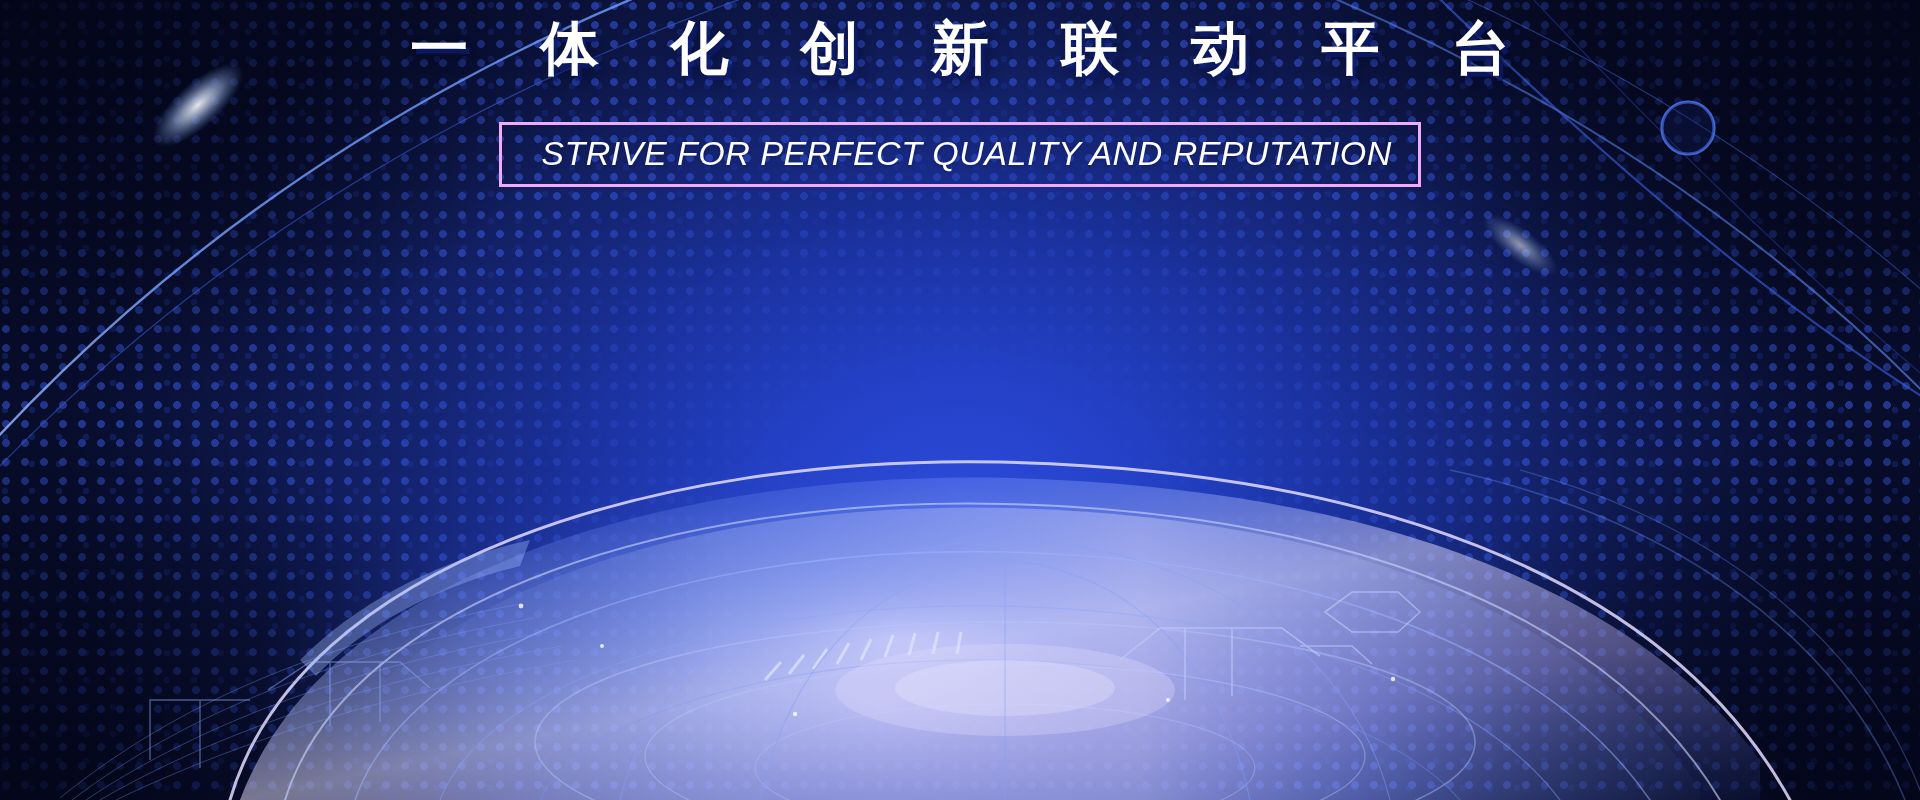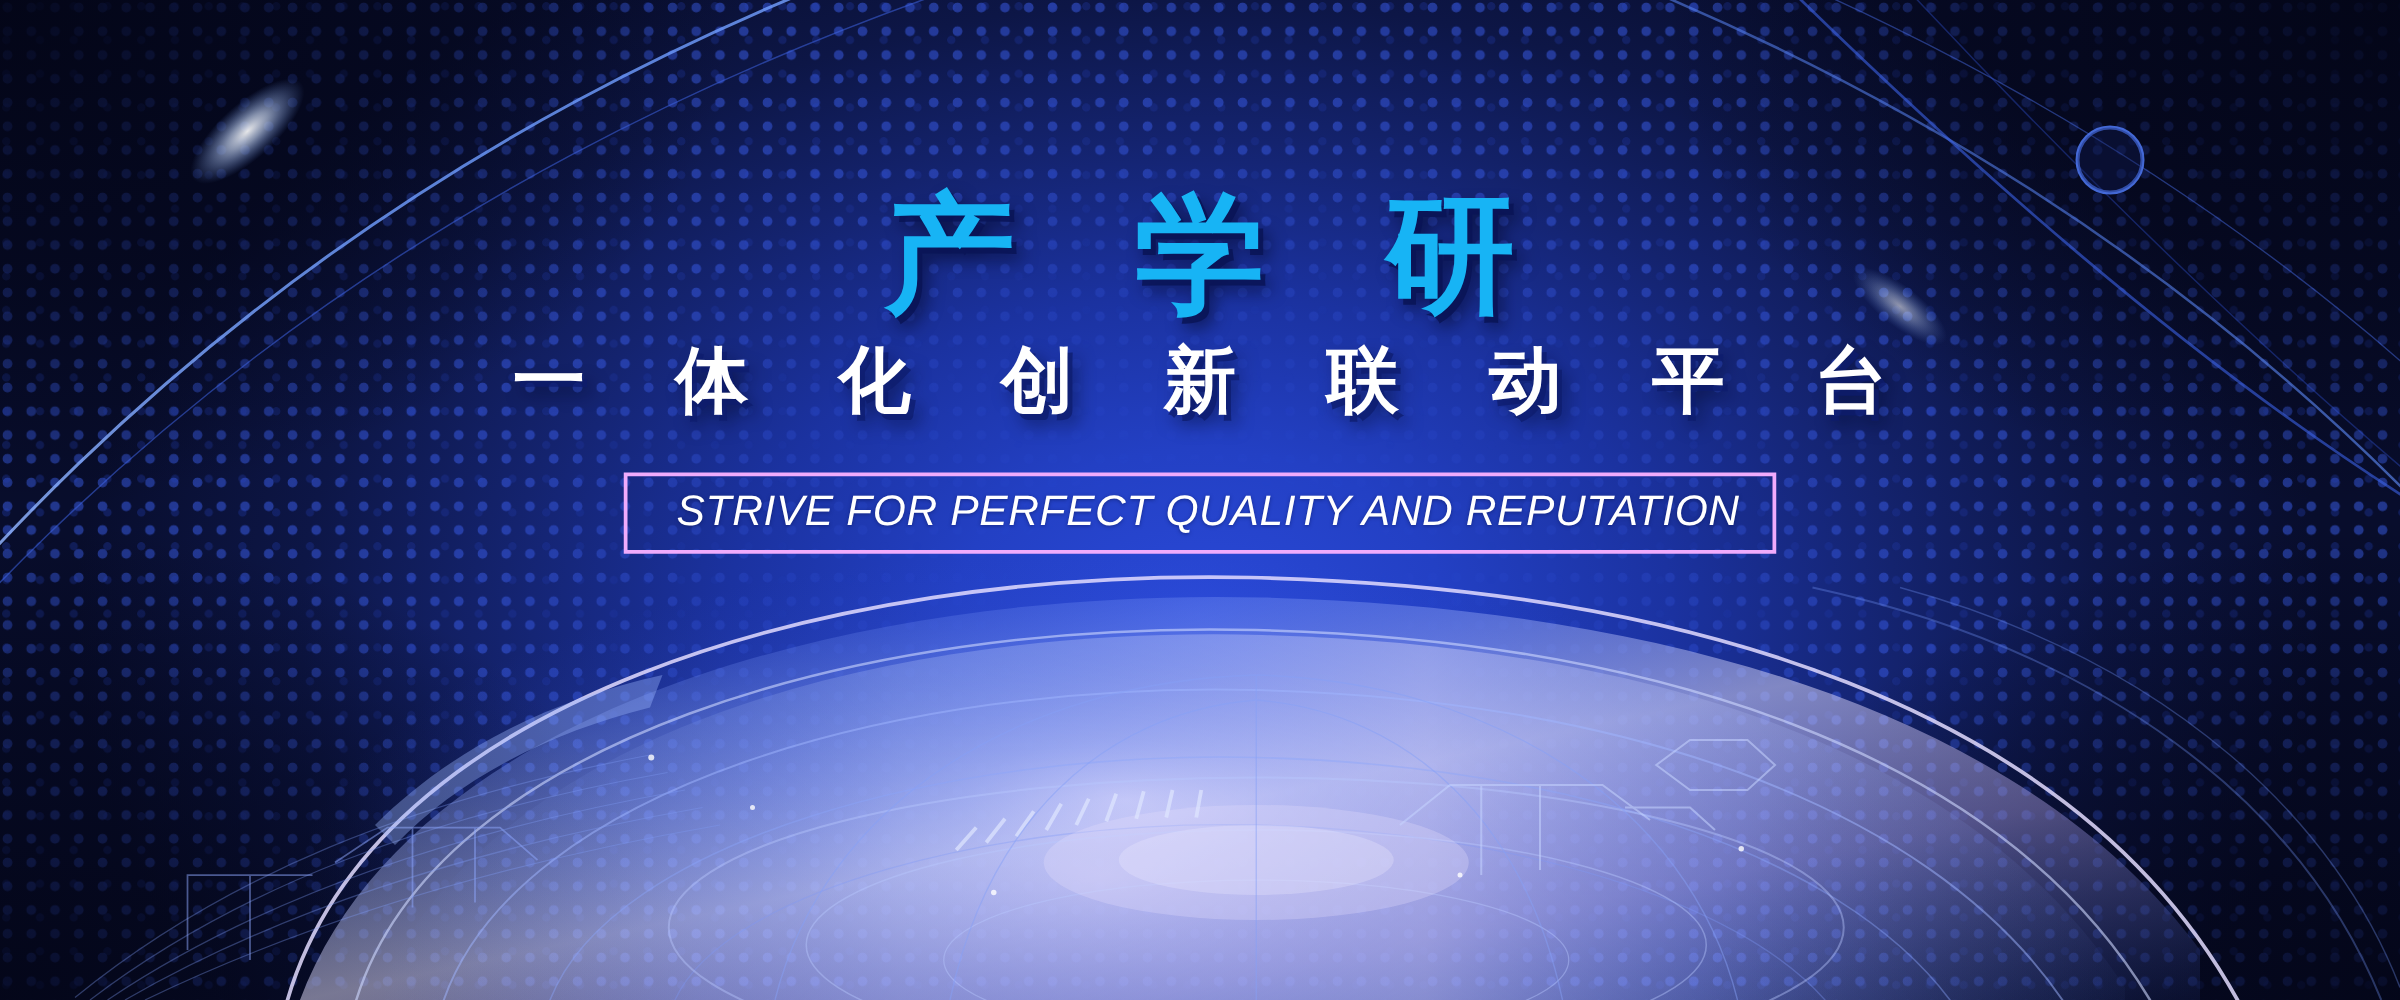--- a/index.html
+++ b/index.html
@@ -266,21 +266,20 @@
       <g fill="none" stroke="#6f90f2" opacity=".35">
         <path d="M 1450 470 C 1680 520, 1840 640, 1905 800" stroke-width="1.6"></path>
         <path d="M 1520 470 C 1740 530, 1870 660, 1920 790" stroke-width="1.1"></path>
       </g>
 
     </g>
   </svg>
 
   <div class="content">
 
-    <div class="title-main">产 学 研</div>
 
     <div class="title-sub">一 体 化 创 新 联 动 平 台</div>
 
     <div class="slogan-box">
       <div class="slogan-text">STRIVE FOR PERFECT QUALITY AND REPUTATION</div>
     </div>
 
   </div>
 
 </div>

